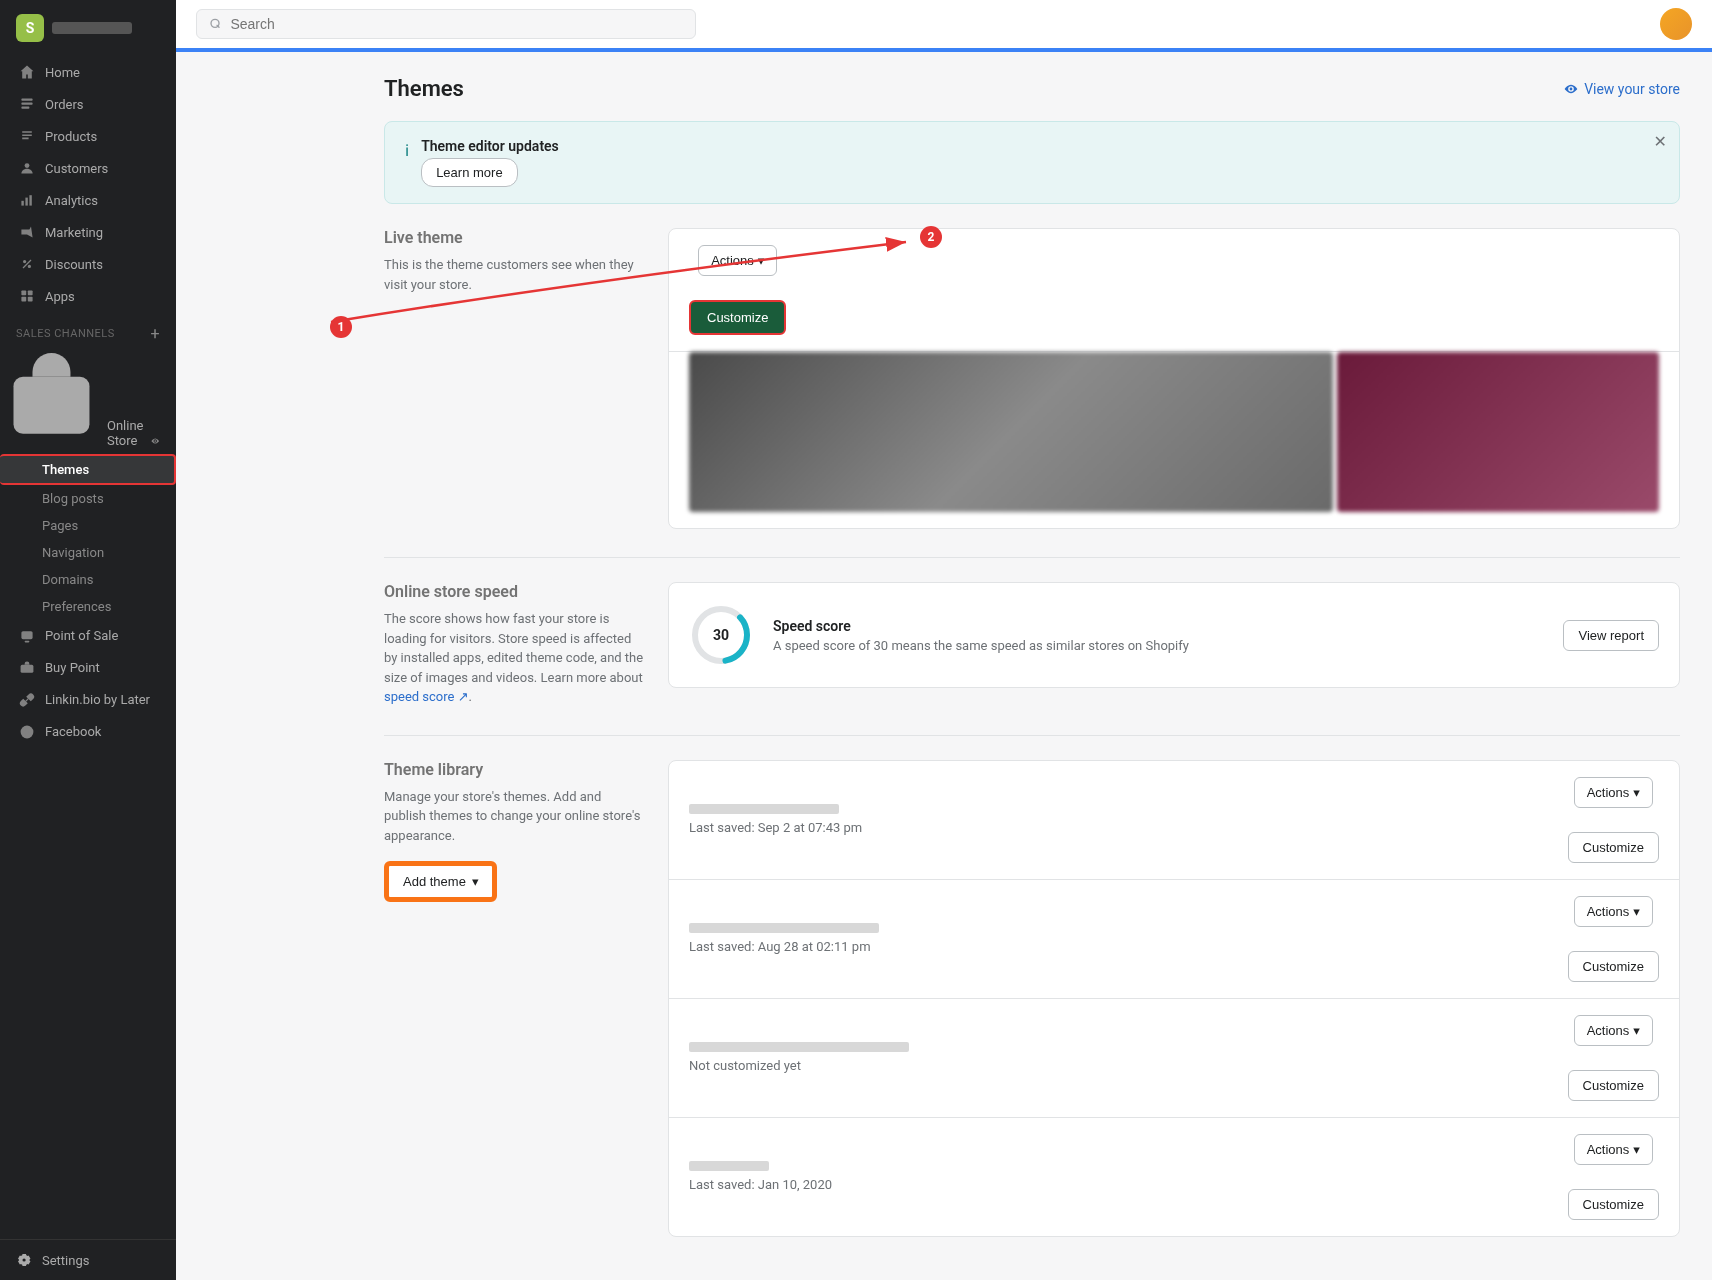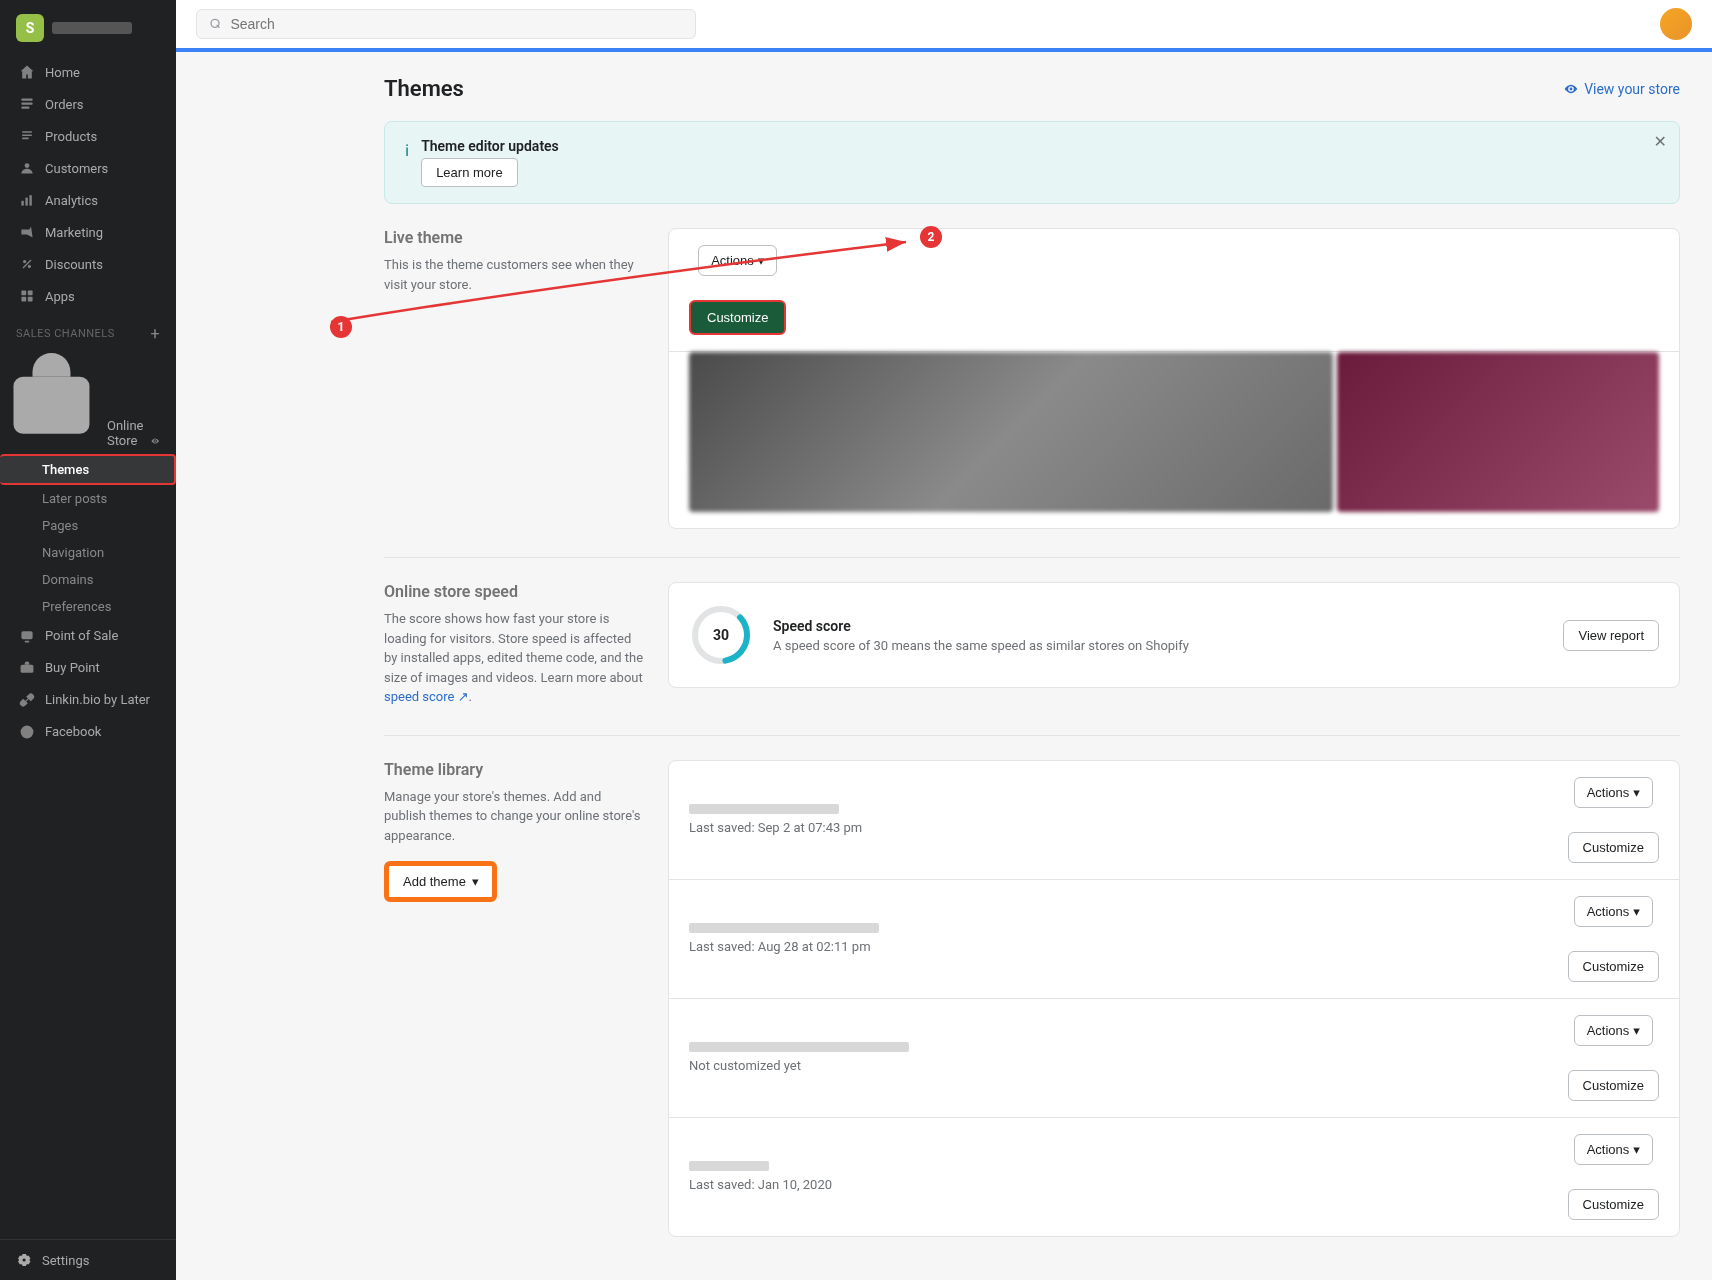--- a/index.html
+++ b/index.html
@@ -183,21 +183,21 @@
       gap: 12px;
       position: relative;
     }
     .banner-icon { color: #0d7d7d; font-size: 16px; flex-shrink: 0; margin-top: 1px; }
     .banner-content { flex: 1; }
     .banner-title { font-weight: 600; color: #202223; margin-bottom: 4px; font-size: 14px; }
     .banner-desc { color: #6d7175; font-size: 13px; margin-bottom: 12px; }
     .banner-btn {
       border: 1px solid #babfc3;
       background: #fff;
-      border-radius: 4px;
+      border-radius: 12px;
       padding: 6px 14px;
       font-size: 13px;
       cursor: pointer;
       color: #202223;
     }
     .banner-close {
       position: absolute;
       top: 12px; right: 12px;
       background: none;
       border: none;
@@ -454,21 +454,21 @@
       <svg width="14" height="14" viewBox="0 0 20 20" fill="#888">
           <path d="M10 4C5 4 1 10 1 10s4 6 9 6 9-6 9-6-4-6-9-6zm0 10a4 4 0 110-8 4 4 0 010 8zm0-6a2 2 0 100 4 2 2 0 000-4z"></path>
         </svg>
     </div>
 
     <div class="sub-nav">
       <div class="sub-nav-item active sub-nav-item-box">
         <span>Themes</span>
       </div>
       <div class="sub-nav-item">
-        <span>Later posts</span>
+        <span>Blog posts</span>
       </div>
       <div class="sub-nav-item">
         <span>Pages</span>
       </div>
       <div class="sub-nav-item">
         <span>Navigation</span>
       </div>
       <div class="sub-nav-item">
         <span>Domains</span>
       </div>

